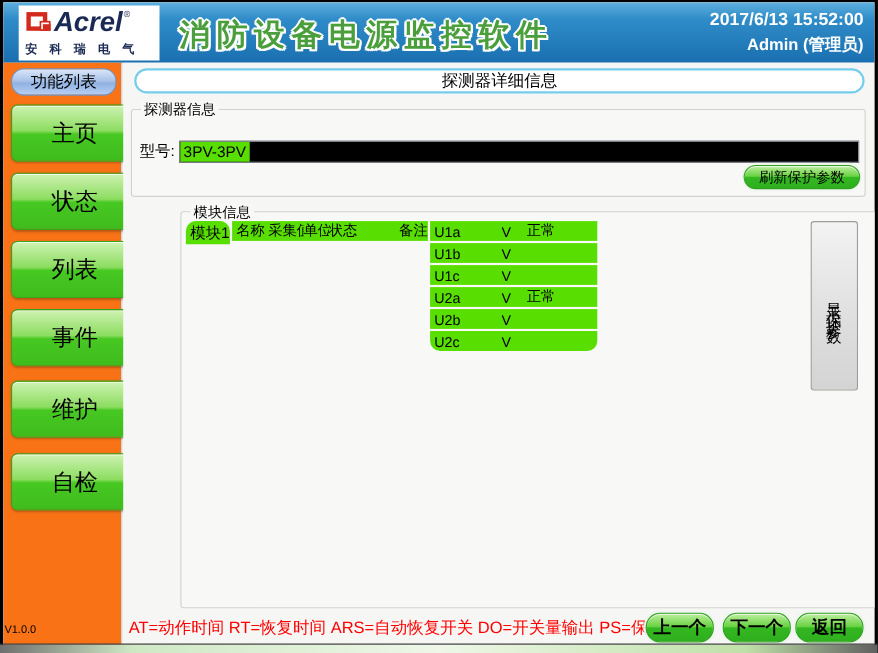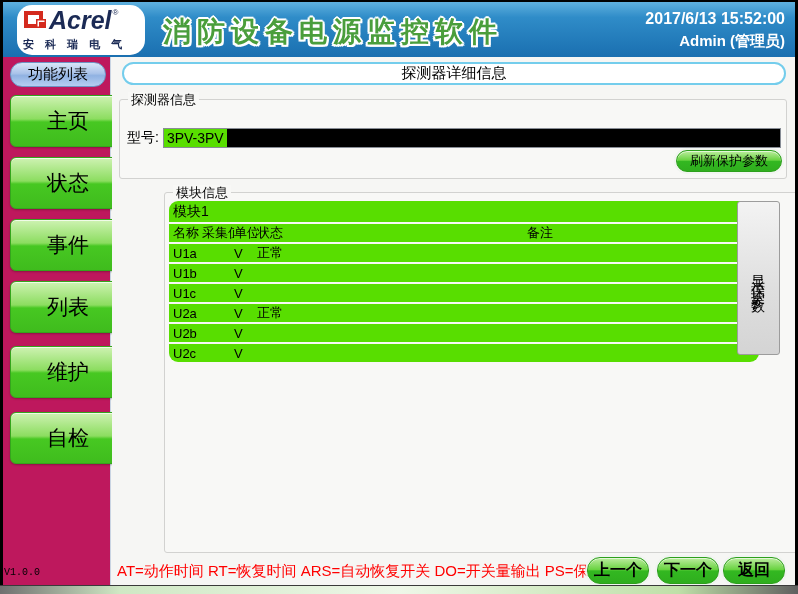--- a/index.html
+++ b/index.html
@@ -10,33 +10,33 @@
   html,body{margin:0;padding:0;background:#222;font-family:"Liberation Sans","DejaVu Sans",sans-serif;}
   .window{position:relative;width:798px;height:594px;background:#000;overflow:hidden;}
   .frame{position:absolute;left:3px;top:2px;width:792px;height:584px;background:#f6f6f4;overflow:hidden;}
   .bottom-strip{position:absolute;left:0;bottom:0;width:798px;height:8px;
     background:linear-gradient(90deg,#6f6f6f 0%,#cfe8c4 15%,#eef7e8 50%,#bfe0a8 85%,#5f5f5f 100%);border-top:1px solid #3a3a3a;}
 
   
   .titlebar{position:absolute;left:0;top:0;width:792px;height:55px;
     background:linear-gradient(180deg,var(--header-blue-top) 0%,#2f8cc8 28%,var(--header-blue-bottom) 100%);}
   .logo-panel{position:absolute;left:14px;top:3px;width:128px;height:50px;background:#fff;
-    display:flex;flex-direction:column;justify-content:center;padding-left:6px;box-sizing:border-box;border-radius:15px;}
+    display:flex;flex-direction:column;justify-content:center;padding-left:6px;box-sizing:border-box;}
   .brand-row{display:flex;align-items:flex-start;line-height:1;}
   .brand{font-size:25px;font-weight:bold;font-style:italic;color:var(--brand-navy);letter-spacing:0;}
   .reg{font-size:8px;color:var(--brand-navy);margin-left:1px;margin-top:1px;}
   .logo-sub{font-size:11px;font-weight:bold;color:var(--brand-navy);letter-spacing:4px;margin-top:3px;white-space:nowrap;}
   .app-title{position:absolute;left:160px;top:11px;font-size:28px;font-weight:bold;color:var(--title-green);letter-spacing:6px;white-space:nowrap;
     text-shadow:-2px 0 #fff,2px 0 #fff,0 -2px #fff,0 2px #fff,-1px -1px #fff,1px 1px #fff,1px -1px #fff,-1px 1px #fff,2px 2px #fff,-2px 2px #fff;}
   .header-right{position:absolute;right:10px;top:5px;text-align:right;color:#fff;}
   .hdr-datetime{font-size:16px;font-weight:bold;line-height:23px;}
   .hdr-user{font-size:15px;font-weight:bold;line-height:21px;}
 
   
-  .sidebar{position:absolute;left:0;top:55px;width:108px;height:529px;background:#be185d;border-right:1px solid #c9d4e2;box-sizing:border-box;font-family:Liberation Mono, monospace;}
+  .sidebar{position:absolute;left:0;top:55px;width:108px;height:529px;background:#f97316;border-right:1px solid #c9d4e2;box-sizing:border-box;}
   .panel-label{position:absolute;left:7px;top:5px;width:96px;height:25px;border-radius:12px;
     background:linear-gradient(180deg,#d9e6f8 0%,#aac3e9 45%,#90b2e2 55%,#b6cef2 100%);
     border:1px solid #6f94c4;box-sizing:border-box;font-size:15px;color:#000;display:flex;align-items:center;justify-content:center;}
   .nav{position:absolute;left:7px;top:38px;width:96px;display:flex;flex-direction:column;}
   .nav-btn{width:116px;height:52px;margin-bottom:10px;border-radius:6px;border:1px solid #35a51c;cursor:pointer;
     background:linear-gradient(180deg,#cef2b2 0%,#8cdd60 46%,#47c822 52%,#3fbc1d 100%);
     box-shadow:inset 0 1px 0 rgba(255,255,255,.7),0 1px 2px rgba(0,0,0,.25);
     font-size:21px;color:#000;font-family:inherit;display:flex;align-items:center;justify-content:center;}
   .nav-btn:nth-child(4){margin-bottom:13px}
   .nav-btn:nth-child(5){margin-bottom:14px}
@@ -57,21 +57,21 @@
   .hl-green{background:var(--table-green);padding:1px 3px;color:#000;}
   .voltage-row{position:absolute;left:7px;top:52px;width:654px;height:22px;display:flex;align-items:center;}
   .voltage-label{font-size:14px;white-space:nowrap;}
   .voltage-box{width:88px;height:19px;background:var(--table-green);font-size:14px;color:#000;padding-left:2px;box-sizing:border-box;display:flex;align-items:center;}
   .btn-pill{border:1px solid #2da01c;border-radius:12px;cursor:pointer;color:#000;font-family:inherit;
     background:linear-gradient(180deg,#bdeda0 0%,#69d341 46%,#33b821 52%,#2fae1e 100%);
     box-shadow:0 0 0 2px rgba(240,244,240,.9),inset 0 1px 0 rgba(255,255,255,.6);}
   .refresh-btn{position:absolute;right:4px;top:50px;width:106px;height:22px;font-size:13px;border-radius:11px;}
   .gb-module{left:7px;top:135px;width:668px;height:361px;margin-left:45px;}
 
-  .gtable{position:absolute;left:4px;top:8px;width:590px;display:flex;flex-direction:column;gap:2px;}
+  .gtable{position:absolute;left:4px;top:8px;width:590px;display:flex;flex-direction:row;gap:2px;}
   .module-title{height:21px;background:var(--table-green);border-radius:9px 9px 0 0;font-size:14px;color:#000;display:flex;align-items:center;padding-left:4px;}
   .thead,.trow{height:18px;background:var(--table-green);display:flex;align-items:center;font-size:13px;color:#000;padding-left:4px;box-sizing:border-box;}
   .trow:last-child{border-radius:0 0 9px 9px;}
   .cell{display:inline-block;overflow:hidden;white-space:nowrap;}
   .c-name{width:29px;} .c-value{width:32px;} .c-unit{width:23px;} .c-status{width:64px;} .c-remark{flex:1;text-align:center;}
   .vbtn{position:absolute;left:572px;top:8px;width:43px;height:154px;border:1px solid #9c9c9c;border-radius:3px;cursor:pointer;
     background:linear-gradient(180deg,#f3f3f3 0%,#dedede 60%,#d4d4d4 100%);
     writing-mode:vertical-rl;text-orientation:upright;font-size:14px;letter-spacing:5px;color:#000;font-family:inherit;
     display:flex;align-items:center;justify-content:center;}
 
@@ -106,22 +106,22 @@
         <div class="hdr-datetime">2017/6/13 15:52:00</div>
         <div class="hdr-user">Admin (管理员)</div>
       </div>
     </div>
 
     <div class="sidebar">
       <div class="panel-label">功能列表</div>
       <div class="nav">
           <button class="nav-btn">主页</button>
           <button class="nav-btn">状态</button>
+          <button class="nav-btn">列表</button>
           <button class="nav-btn">事件</button>
-          <button class="nav-btn">列表</button>
           <button class="nav-btn">维护</button>
           <button class="nav-btn">自检</button>
         </div>
       <div class="version">V1.0.0</div>
     </div>
 
     <div class="main">
       <div class="page-title">探测器详细信息</div>
 
       <div class="groupbox gb-detector">

